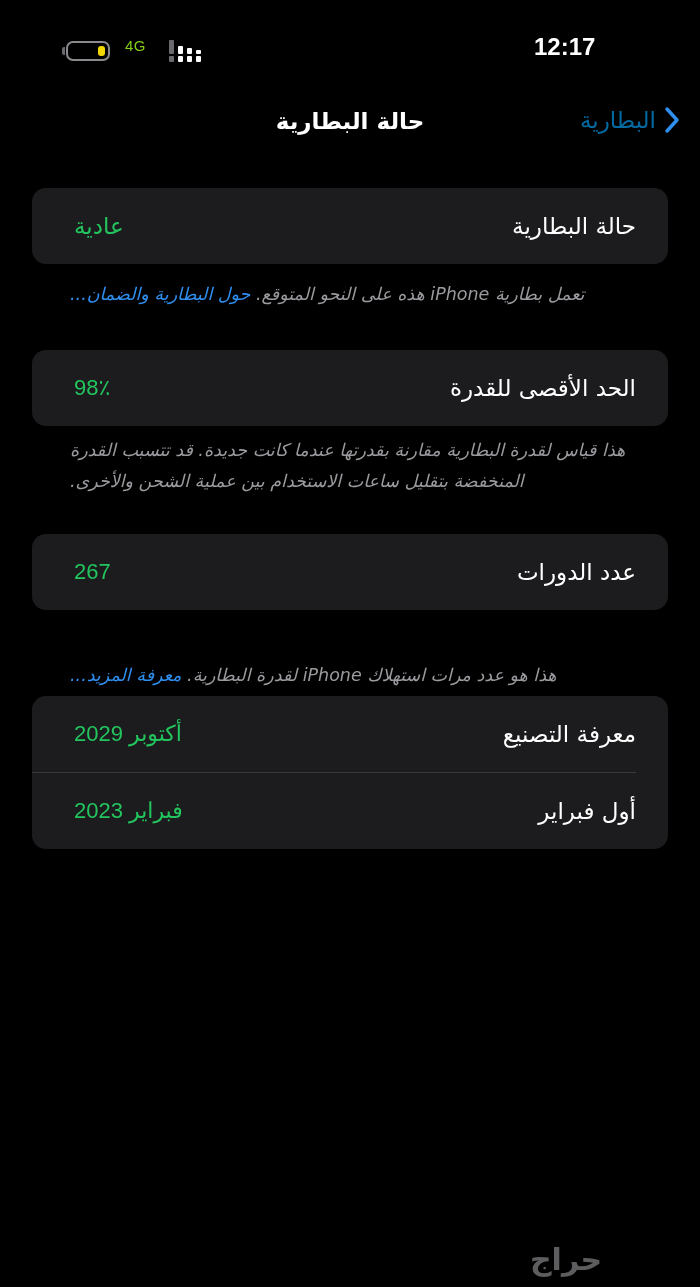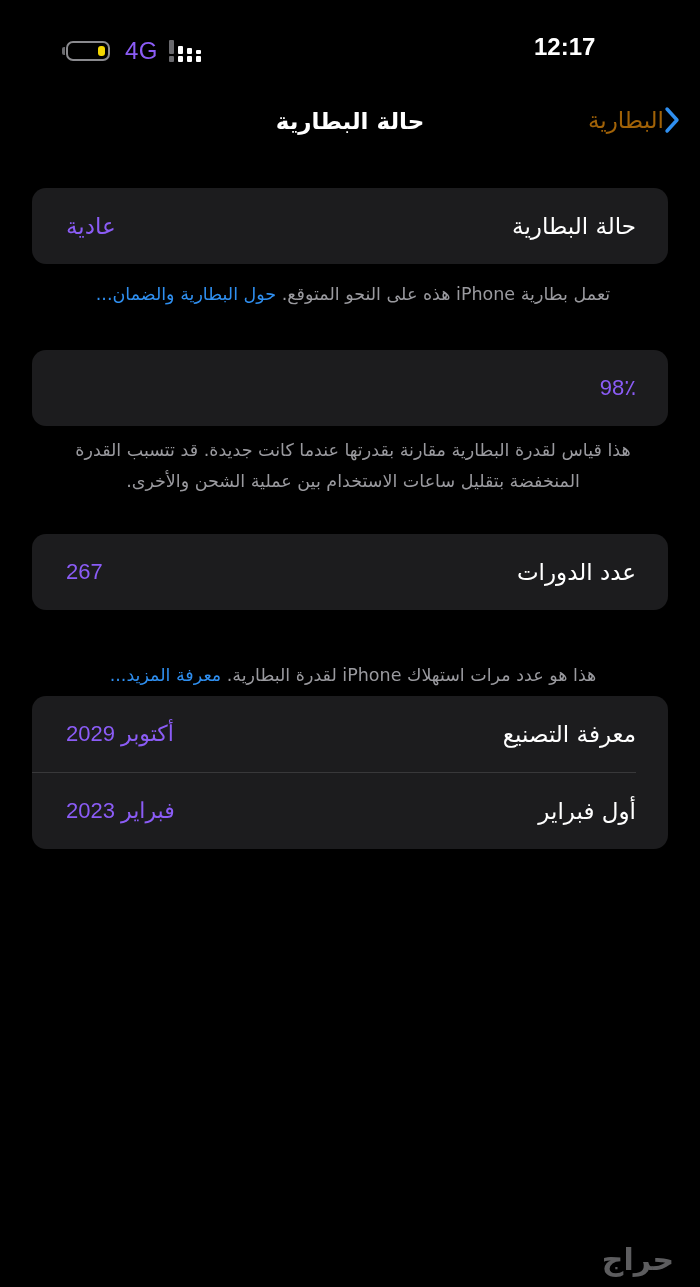--- a/index.html
+++ b/index.html
@@ -40,23 +40,23 @@
       position: absolute;
       right: 3px; top: 3px;
       width: 7px; height: 10px;
       background: #f2d600;
       border-radius: 3px;
     }
     .network {
       position: absolute;
       left: 125px; top: 37px;
       font-family: "Liberation Sans", sans-serif;
-      font-size: 24px;
+      font-size: 15px;
       font-weight: 500;
-      color: #8b5cf6;
+      color: #84cc16;
       letter-spacing: 0.5px;
     }
     .signal {
       position: absolute;
       left: 169px; top: 40px;
       width: 36px; height: 24px;
     }
     .signal span {
       position: absolute;
       width: 5px;
@@ -76,21 +76,22 @@
       position: absolute;
       top: 100px; left: 0; right: 0;
       height: 50px;
       direction: rtl;
     }
     .nav-back {
       position: absolute;
       right: 20px; top: 6px;
       display: flex;
       align-items: center;
-      color: #a16207;
+      gap: 8px;
+      color: #0369a1;
       font-size: 23px;
       cursor: pointer;
     }
     .nav-back svg { display: block; }
     .nav-title {
       position: absolute;
       left: 0; right: 0; top: 8px;
       text-align: center;
       font-size: 23px;
       font-weight: bold;
@@ -113,55 +114,57 @@
       justify-content: space-between;
       padding: 0 32px 0 34px;
       box-sizing: border-box;
     }
     .row-label {
       font-size: 23px;
       color: #ffffff;
     }
     .row-value {
       font-size: 23px;
-      color: #8b5cf6;
+      color: #22c55e;
+      margin-left: 8px;
     }
     .row-value.num {
       font-family: "Liberation Sans", sans-serif;
       font-size: 22px;
     }
     .separator {
       height: 1px;
       background: #38383a;
       margin-right: 32px;
     }
     .footnote {
       position: absolute;
       left: 70px;
       right: 64px;
       direction: rtl;
-      text-align: center;
+      text-align: left;
       font-size: 17.5px;
       line-height: 31px;
       color: #9a9a9f;
+      font-style: italic;
     }
     .footnote a {
       color: #2f8ff0;
       text-decoration: none;
       cursor: pointer;
     }
     .watermark {
       position: absolute;
-      left: 544px; top: 1245px;
+      left: 530px; top: 1245px;
       width: 130px; height: 30px;
       font-size: 30px;
       font-weight: bold;
       color: #5d5d5f;
       direction: rtl;
-      text-align: right;
+      text-align: left;
       line-height: 30px;
     }
   </style>
 </head>
 <body>
 
 <div class="status-bar">
   <div class="battery-nub"></div>
   <div class="battery">
     <div class="battery-level"></div>
@@ -198,20 +201,21 @@
     <span class="row-value">عادية</span>
   </div>
 </div>
 <div class="footnote" style="top:279px;">
   <span>تعمل بطارية iPhone هذه على النحو المتوقع.</span>
   <a>حول البطارية والضمان...</a>
 </div>
 
 <div class="card" style="top:350px;">
   <div class="row">
+    <span class="row-label">الحد الأقصى للقدرة</span>
     <span class="row-value num">98٪</span>
   </div>
 </div>
 <div class="footnote" style="top:435px; right:64px; left:70px;">
   <span>هذا قياس لقدرة البطارية مقارنة بقدرتها عندما كانت جديدة. قد تتسبب القدرة المنخفضة بتقليل ساعات الاستخدام بين عملية الشحن والأخرى.</span>
 </div>
 
 <div class="card" style="top:534px;">
   <div class="row">
     <span class="row-label">عدد الدورات</span>

